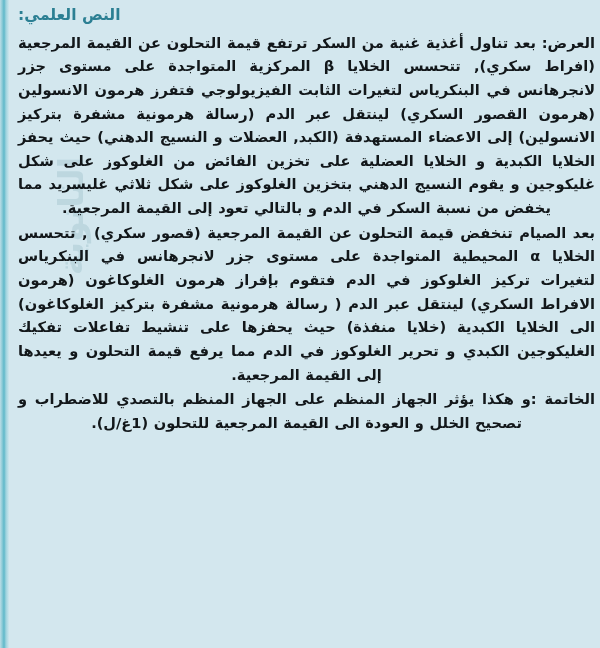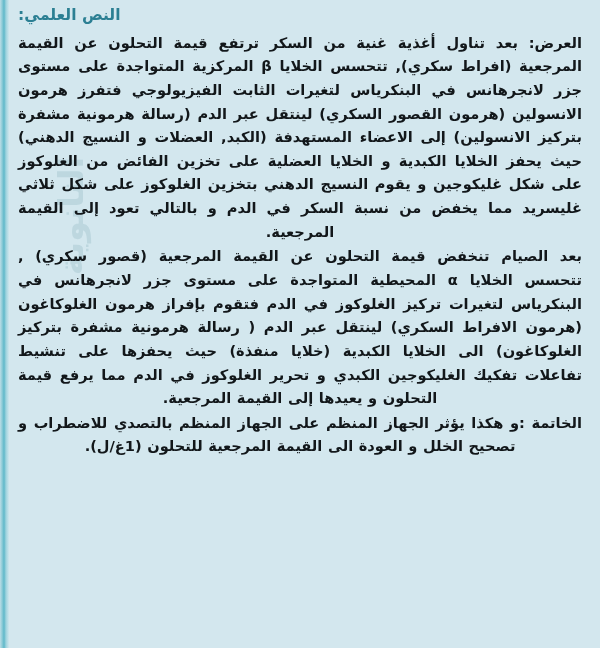--- a/index.html
+++ b/index.html
@@ -53,21 +53,21 @@
     pointer-events: none;
     user-select: none;
   }
 
   .page {
     position: relative;
     z-index: 2;
     width: 100%;
     height: 100%;
     box-sizing: border-box;
-    padding: 6px 14px 0 14px;
+    padding: 6px 1px 0 14px;
   }
 
   .doc-title {
     text-align: left;
     color: #2b7f93;
     font-size: 15.5px;
     font-weight: bold;
     line-height: 1.2;
     margin: 0 0 6px 0;
     padding-left: 4px;

